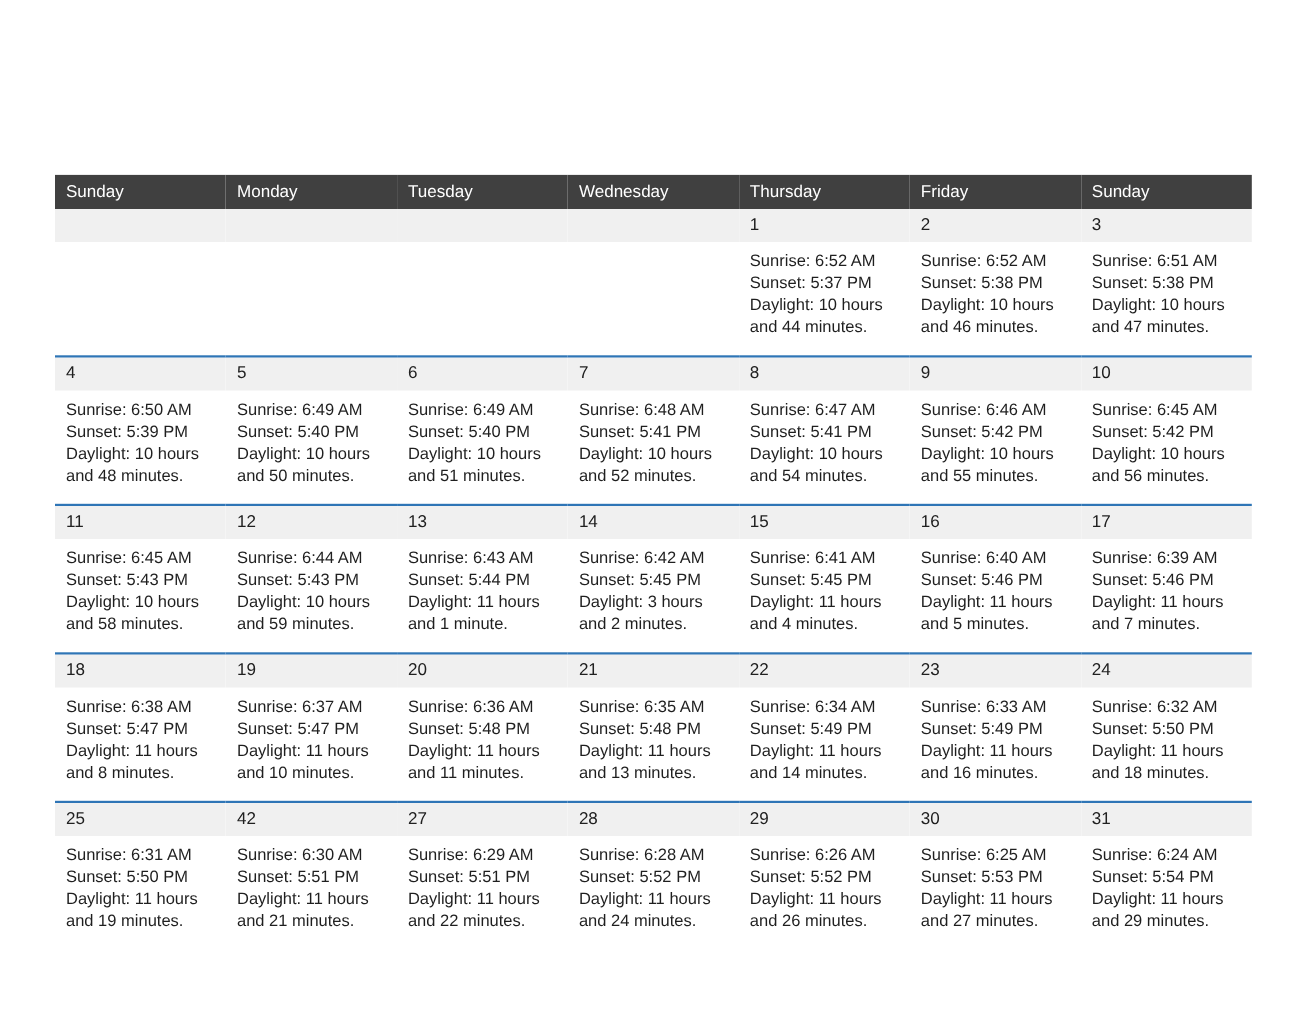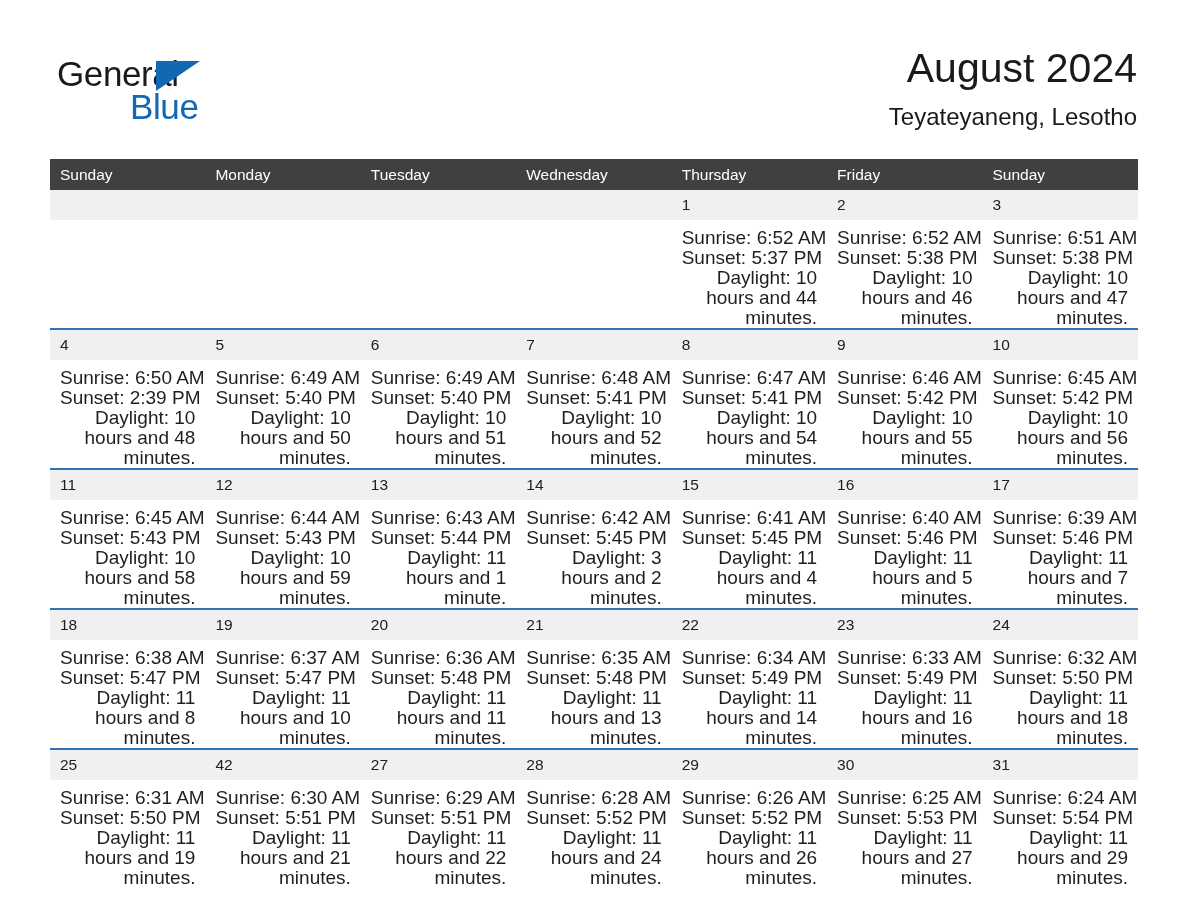--- a/index.html
+++ b/index.html
@@ -126,48 +126,36 @@
     line-height: 17px;
     padding: 6px 0 7px 10px;
     height: 17px;
     box-sizing: content-box;
   }
   .daynum.empty {
     color: transparent;
   }
   .cell-body {
     padding: 8px 10px 0 10px;
-    font-size: 19px;
+    font-size: 15px;
     line-height: 20px;
     color: #1f1f1f;
-    text-align: right;
   }
   .cell-body div {
     white-space: nowrap;
   }
   .cell-body .daylight {
     white-space: normal;
   }
 </style>
 </head>
 <body>
 
 <div class="page">
 
-  <div class="header">
-    <div class="logo">
-      <span class="logo-general">General</span>
-      <span class="logo-tri"></span>
-      <span class="logo-blue">Blue</span>
-    </div>
-    <div class="title-block">
-      <h1 class="cal-title">August 2024</h1>
-      <h2 class="cal-subtitle">Teyateyaneng, Lesotho</h2>
-    </div>
-  </div>
 
   <table class="calendar">
     <thead>
       <tr>
         <th>Sunday</th>
         <th>Monday</th>
         <th>Tuesday</th>
         <th>Wednesday</th>
         <th>Thursday</th>
         <th>Friday</th>
@@ -211,21 +199,21 @@
               <div>Sunset: 5:38 PM</div>
               <div class="daylight">Daylight: 10 hours and 47 minutes.</div>
             </div>
           </td>
         </tr>
         <tr class="week-row">
           <td>
             <div class="daynum">4</div>
             <div class="cell-body">
               <div>Sunrise: 6:50 AM</div>
-              <div>Sunset: 2:39 PM</div>
+              <div>Sunset: 5:39 PM</div>
               <div class="daylight">Daylight: 10 hours and 48 minutes.</div>
             </div>
           </td>
           <td>
             <div class="daynum">5</div>
             <div class="cell-body">
               <div>Sunrise: 6:49 AM</div>
               <div>Sunset: 5:40 PM</div>
               <div class="daylight">Daylight: 10 hours and 50 minutes.</div>
             </div>

